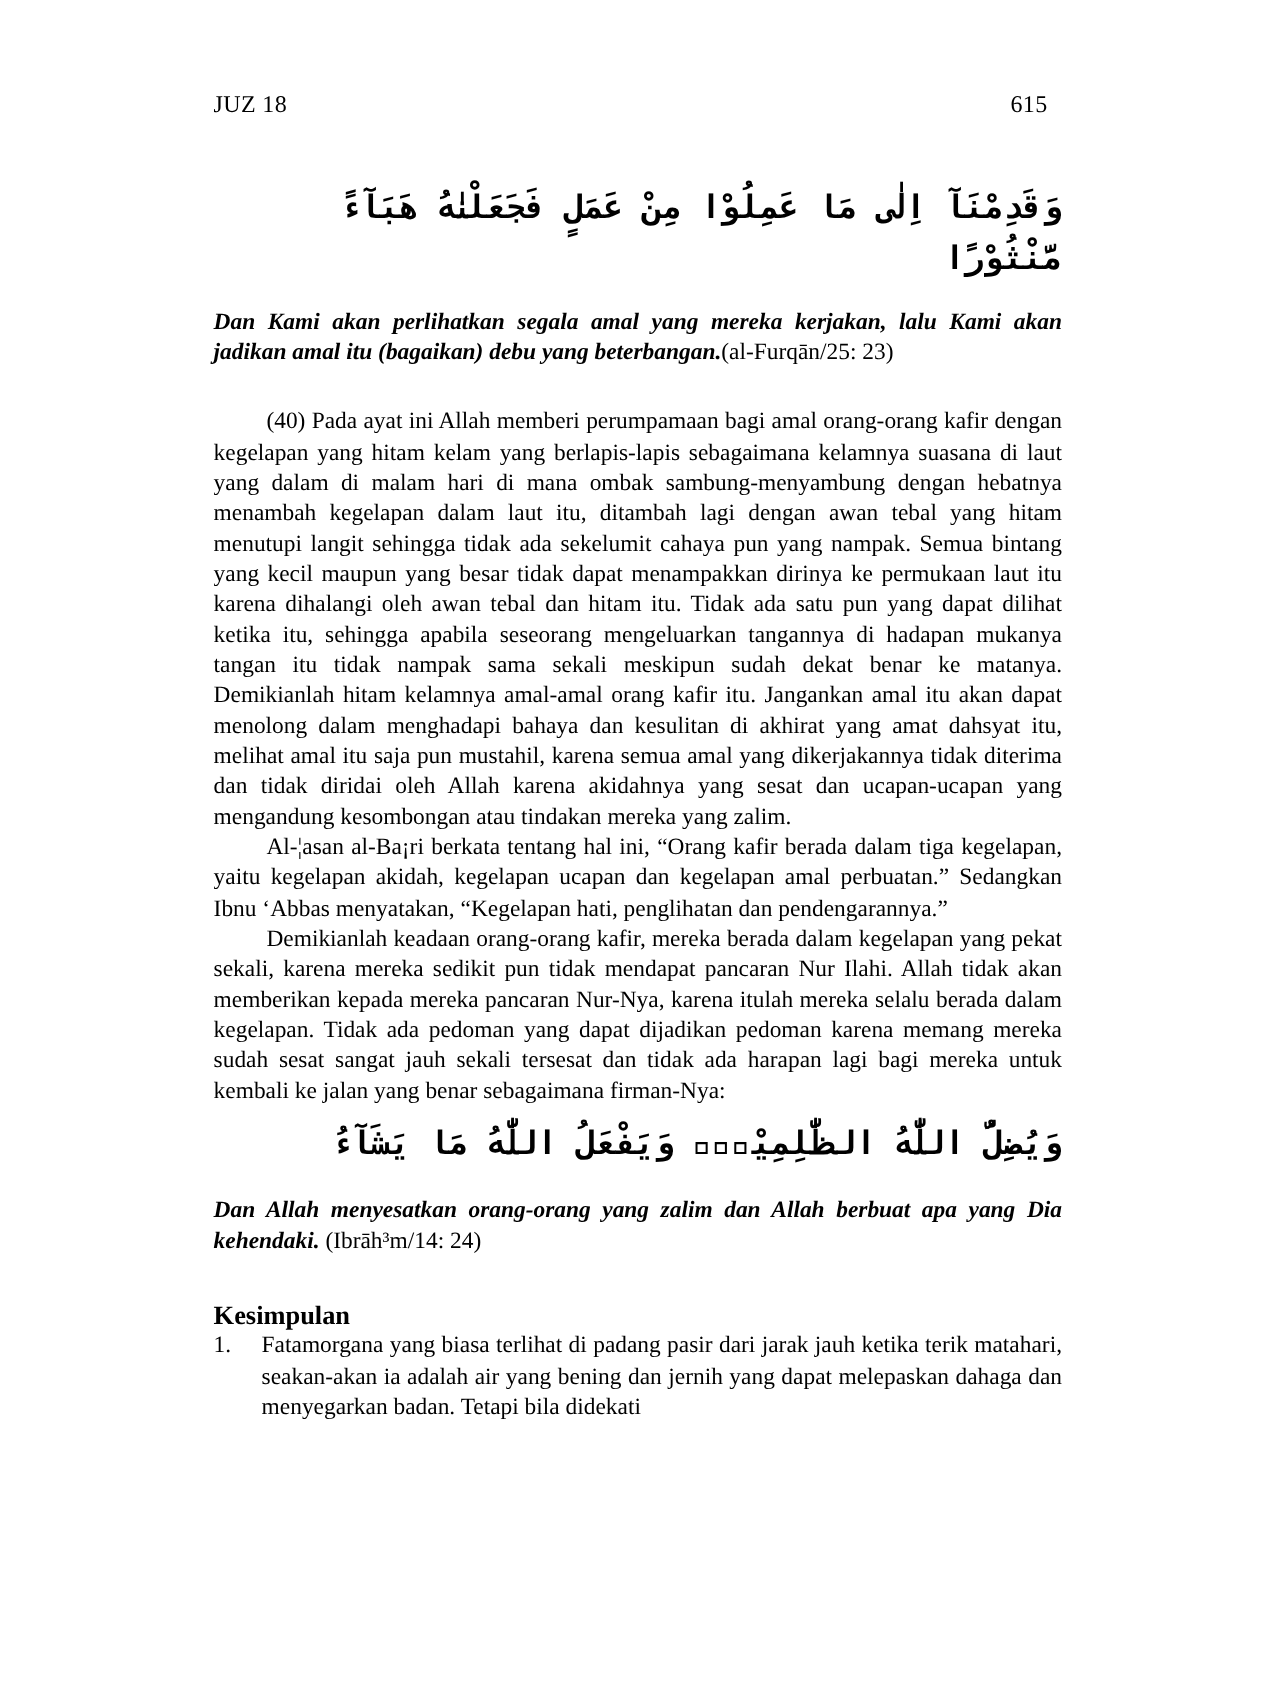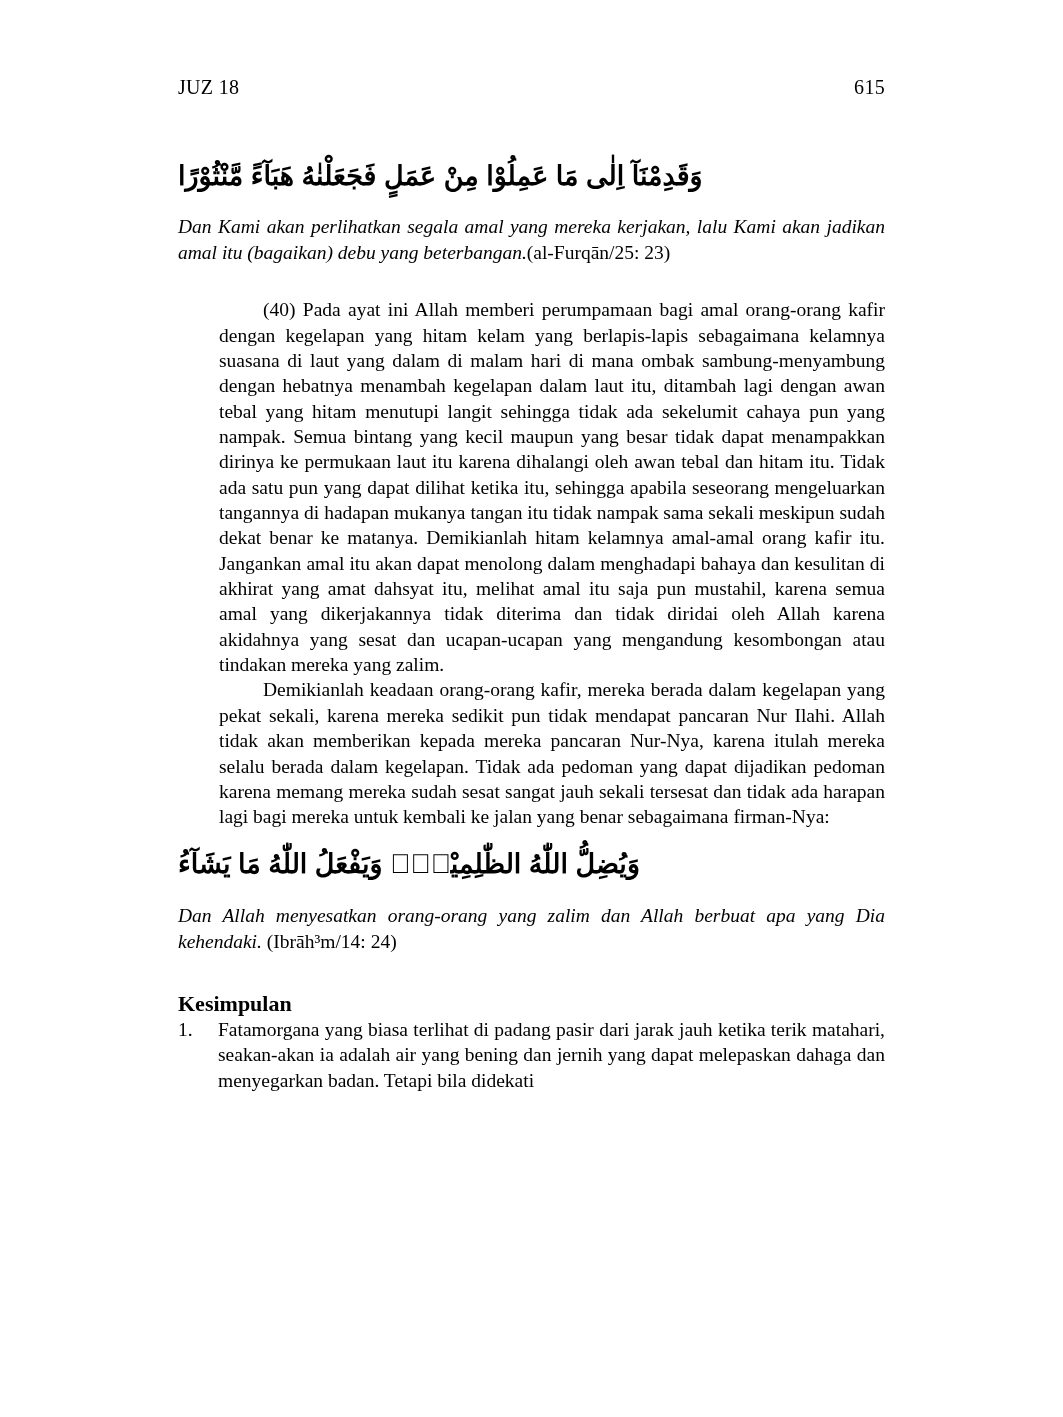--- a/index.html
+++ b/index.html
@@ -20,51 +20,51 @@
     position: relative;
   }
   .page-header {
     position: relative;
     height: 28px;
     font-size: 20px;
     letter-spacing: 0.3px;
   }
   .hdr-left { position: absolute; left: 0; top: 0; }
   .hdr-center { display: block; text-align: center; }
-  .hdr-right { position: absolute; right: 0; top: 0; margin-left: 12px; }
+  .hdr-right { position: absolute; right: 12px; top: 0; margin-left: 12px; }
 
   .arabic {
     direction: rtl;
-    text-align: left;
-    font-family: Liberation Sans, sans-serif;
+    text-align: right;
+    font-family: Liberation Mono, monospace;
     font-weight: bold;
     font-size: 27px;
     line-height: 1.55;
     margin: 52px 0 16px 0;
   }
   .arabic.second {
     margin: 14px 0 18px 0;
   }
 
   .translation {
     font-size: 19.5px;
     line-height: 1.32;
     text-align: justify;
     margin: 0;
   }
-  .translation em { font-style: italic; }
+  .translation em { font-style: italic; font-weight: bold; }
   .translation .ref { font-style: normal; }
 
   .body {
     font-size: 19.5px;
     line-height: 1.3;
     text-align: justify;
     margin: 0;
   }
-  .indent { text-indent: 44px; margin-left: 41px; }
+  .indent { text-indent: 44px; }
   .first-para { margin-top: 32px; }
 
   .kesimpulan-title {
     font-size: 22px;
     font-weight: bold;
     margin: 36px 0 0 0;
   }
 
   .list-item {
     display: flex;
@@ -90,20 +90,21 @@
     <span class="hdr-left">JUZ 18</span>
     <span class="hdr-right">615</span>
   </div>
 
   <div class="arabic">وَقَدِمْنَآ اِلٰى مَا عَمِلُوْا مِنْ عَمَلٍ فَجَعَلْنٰهُ هَبَآءً مَّنْثُوْرًا</div>
 
   <p class="translation"><em>Dan Kami akan perlihatkan segala amal yang mereka kerjakan, lalu Kami akan jadikan amal itu (bagaikan) debu yang beterbangan.</em><span class="ref">(al-Furqān/25: 23)</span></p>
 
   <p class="body indent first-para">(40) Pada ayat ini Allah memberi perumpamaan bagi amal orang-orang kafir dengan kegelapan yang hitam kelam yang berlapis-lapis sebagaimana kelamnya suasana di laut yang dalam di malam hari di mana ombak sambung-menyambung dengan hebatnya menambah kegelapan dalam laut itu, ditambah lagi dengan awan tebal yang hitam menutupi langit sehingga tidak ada sekelumit cahaya pun yang nampak. Semua bintang yang kecil maupun yang besar tidak dapat menampakkan dirinya ke permukaan laut itu karena dihalangi oleh awan tebal dan hitam itu. Tidak ada satu pun yang dapat dilihat ketika itu, sehingga apabila seseorang mengeluarkan tangannya di hadapan mukanya tangan itu tidak nampak sama sekali meskipun sudah dekat benar ke matanya. Demikianlah hitam kelamnya amal-amal orang kafir itu. Jangankan amal itu akan dapat menolong dalam menghadapi bahaya dan kesulitan di akhirat yang amat dahsyat itu, melihat amal itu saja pun mustahil, karena semua amal yang dikerjakannya tidak diterima dan tidak diridai oleh Allah karena akidahnya yang sesat dan ucapan-ucapan yang mengandung kesombongan atau tindakan mereka yang zalim.</p>
 
+  <p class="body indent">Al-¦asan al-Ba¡ri berkata tentang hal ini, “Orang kafir berada dalam tiga kegelapan, yaitu kegelapan akidah, kegelapan ucapan dan kegelapan amal perbuatan.” Sedangkan Ibnu ‘Abbas menyatakan, “Kegelapan hati, penglihatan dan pendengarannya.”</p>
 
   <p class="body indent">Demikianlah keadaan orang-orang kafir, mereka berada dalam kegelapan yang pekat sekali, karena mereka sedikit pun tidak mendapat pancaran Nur Ilahi. Allah tidak akan memberikan kepada mereka pancaran Nur-Nya, karena itulah mereka selalu berada dalam kegelapan. Tidak ada pedoman yang dapat dijadikan pedoman karena memang mereka sudah sesat sangat jauh sekali tersesat dan tidak ada harapan lagi bagi mereka untuk kembali ke jalan yang benar sebagaimana firman-Nya:</p>
 
   <div class="arabic second">وَيُضِلُّ اللّٰهُ الظّٰلِمِيْنَۗ وَيَفْعَلُ اللّٰهُ مَا يَشَآءُ</div>
 
   <p class="translation"><em>Dan Allah menyesatkan orang-orang yang zalim dan Allah berbuat apa yang Dia kehendaki.</em><span class="ref"> (Ibrāh³m/14: 24)</span></p>
 
   <h3 class="kesimpulan-title">Kesimpulan</h3>
 
 

